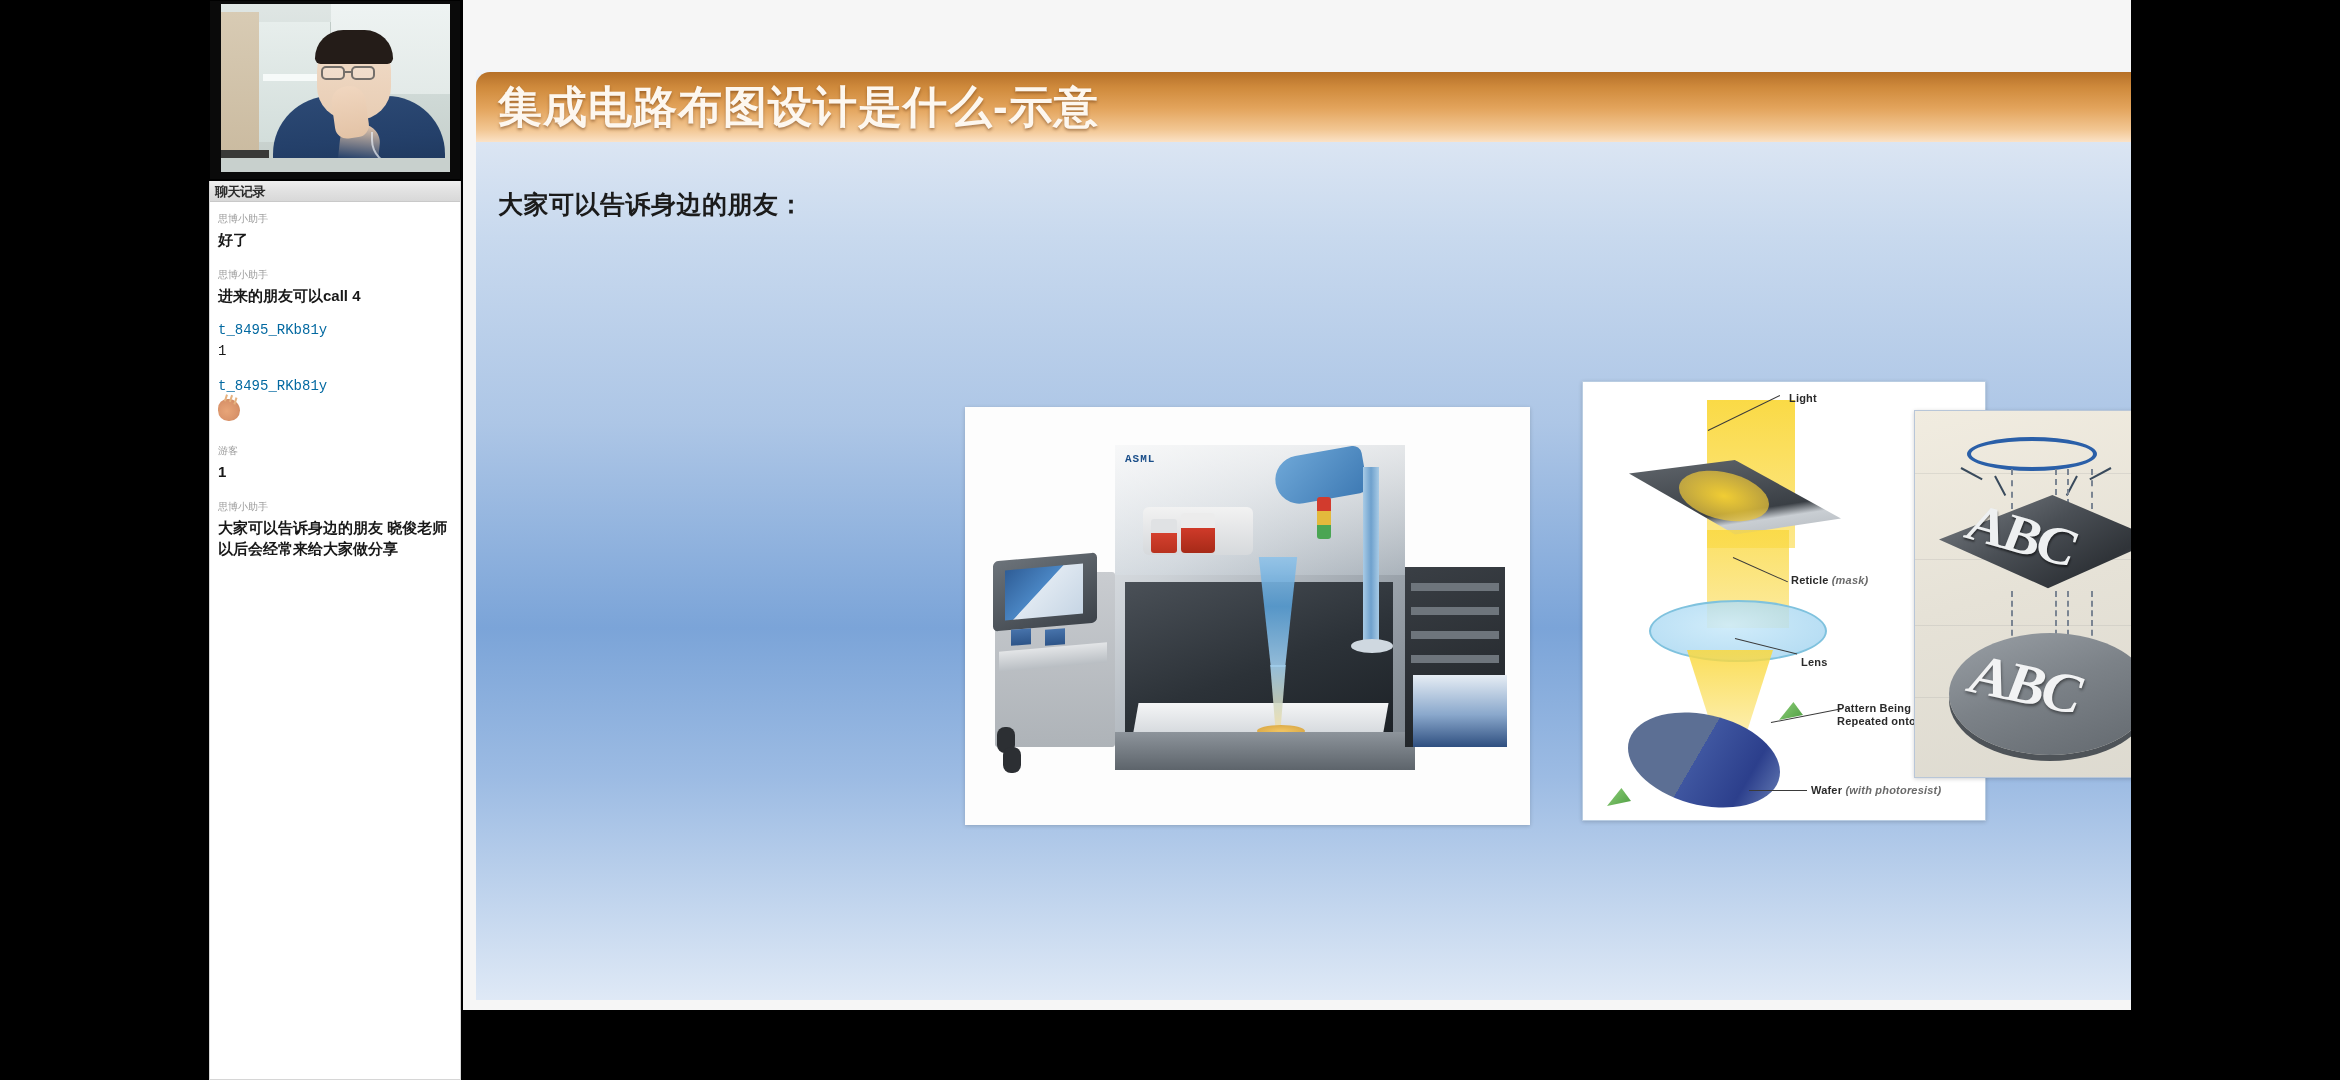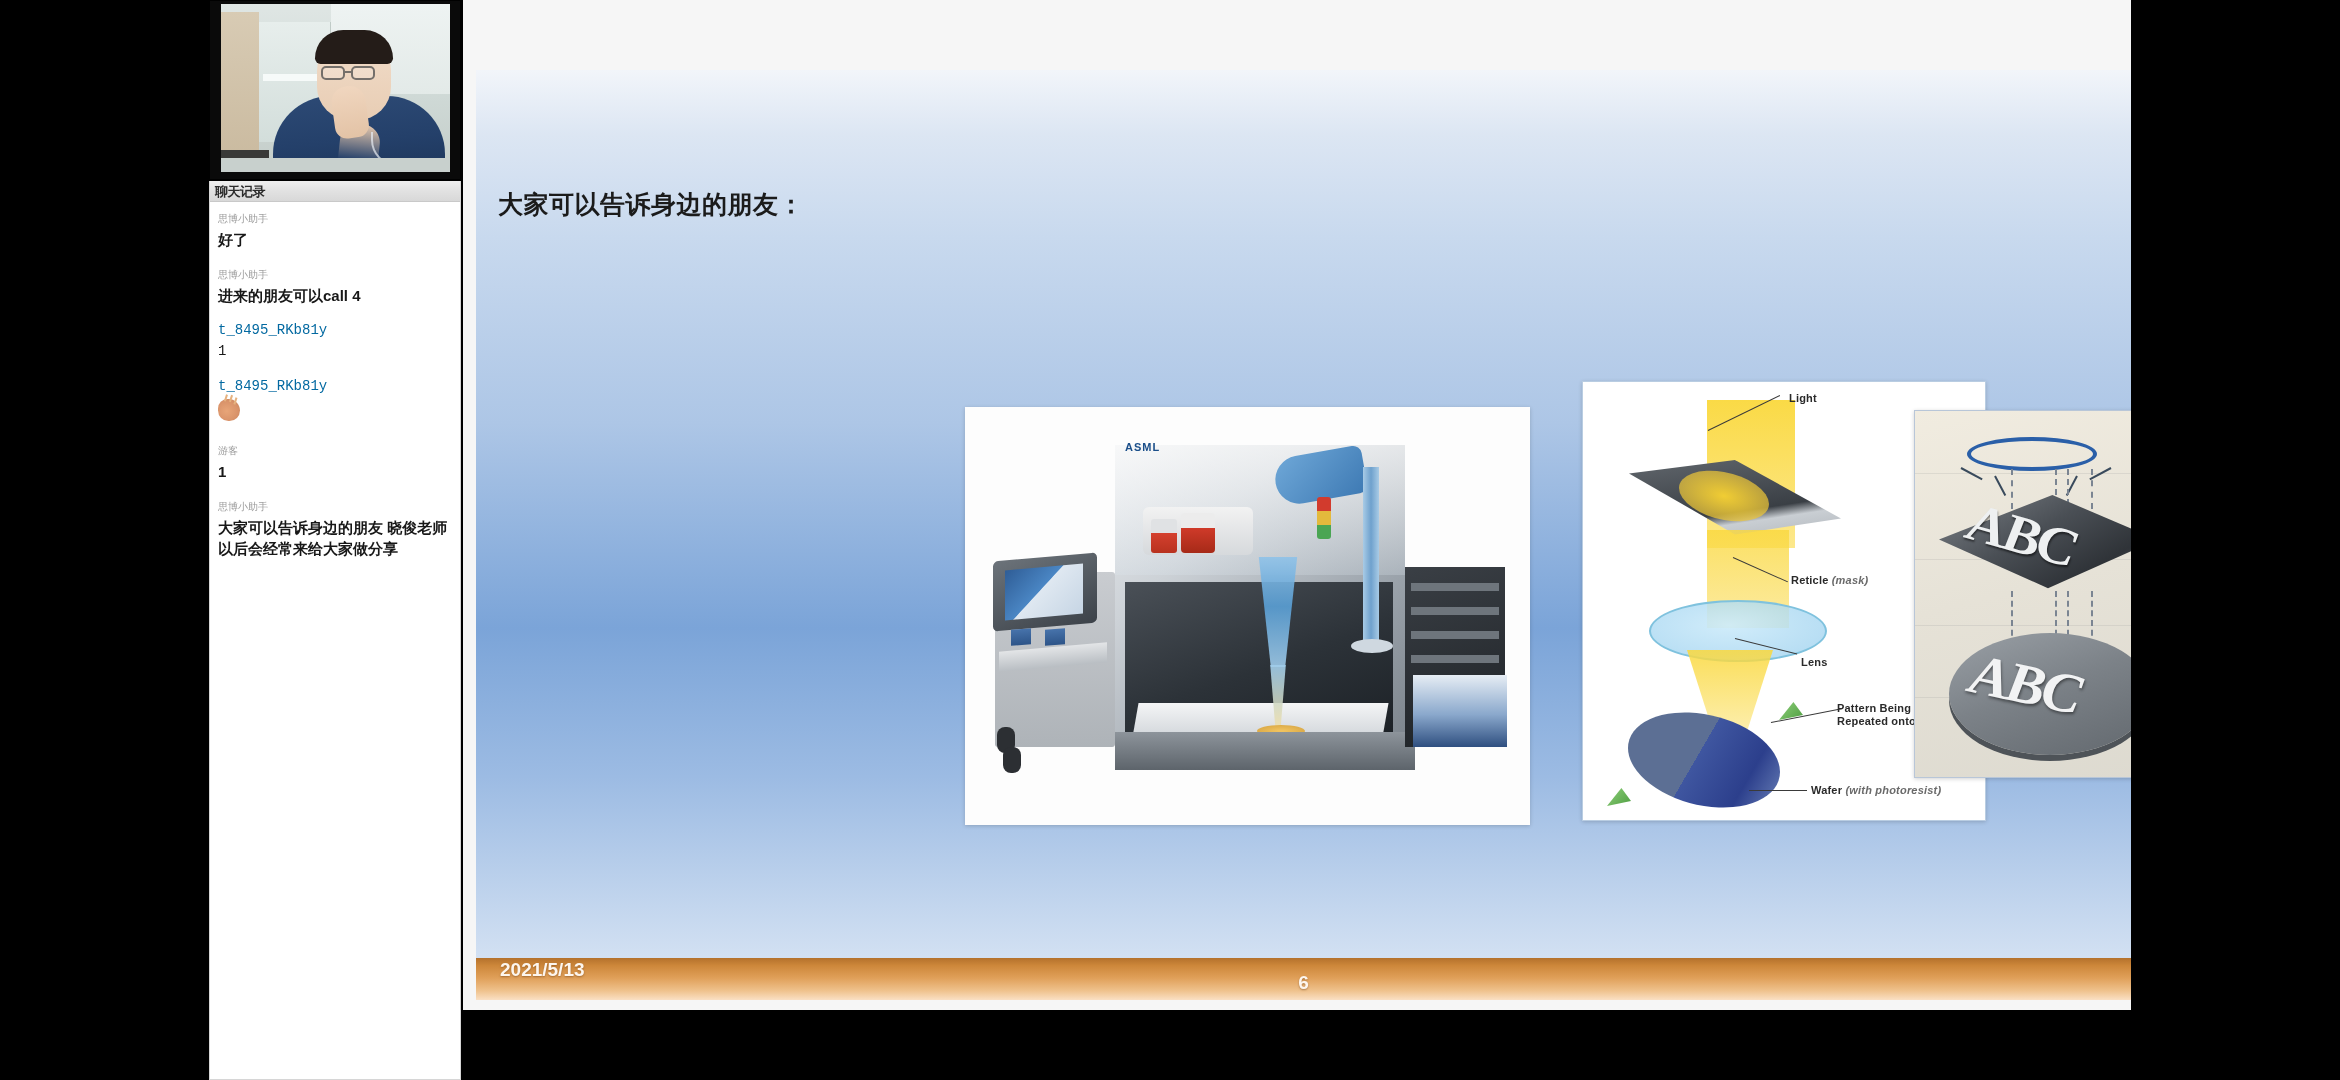--- a/index.html
+++ b/index.html
@@ -210,22 +210,22 @@
   }
   .asml-glass {
     position:absolute; left:150px; top:38px; width:290px; height:130px;
     background:linear-gradient(180deg,rgba(255,255,255,.65),rgba(220,230,238,.25));
   }
   .asml-dark {
     position:absolute; left:160px; top:175px; width:268px; height:150px;
     background:linear-gradient(160deg,#4a5057 0%,#2c3238 55%,#1d2227 100%);
   }
   .asml-logo {
-    position:absolute; left:160px; top:34px; font-size:11px; font-weight:bold;
-    color:#1b4f8a; letter-spacing:1px;
+    position:absolute; left:160px; top:46px; font-size:11px; font-weight:bold;
+    color:#1b4f8a; letter-spacing:1px;font-family:Liberation Mono, monospace;
   }
   .asml-lens {
     position:absolute; left:283px; top:150px; width:60px; height:110px;
     background:linear-gradient(180deg,#8fc2e8 0%,#5aa0d6 45%,#9fcbea 100%);
     clip-path:polygon(18% 0,82% 0,62% 100%,38% 100%);
     opacity:.9;
   }
   .asml-beam {
     position:absolute; left:300px; top:258px; width:26px; height:70px;
     background:linear-gradient(180deg,rgba(160,205,235,.9),rgba(250,225,160,.85));
@@ -635,23 +635,22 @@
           <div class="sc-dash" style="left:176px; top:180px; height:64px;"></div>
 
           <div class="sc-wafer"></div>
           <div class="sc-wafer-abc">ABC</div>
 
         </div>
 
       </div>
     </div>
 
+    <div id="slide-title-bar">
+      <div id="slide-title">集成电路布图设计是什么-示意</div>
+    </div>
 
     <div id="slide-subtitle">大家可以告诉身边的朋友：</div>
 
-    <div id="slide-footer">
-      <div id="footer-date">2021/5/13</div>
-      <div id="footer-page">6</div>
-    </div>
     <div id="slide-bottom-white"></div>
 
   </div>
 </div>
 
 </body></html>

